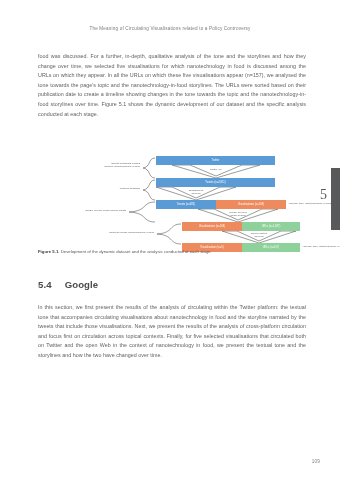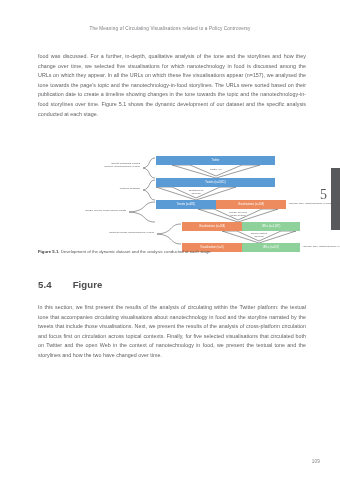--- a/index.html
+++ b/index.html
@@ -137,21 +137,21 @@
   
   .section-heading {
     position: absolute;
     left: 38px;
     top: 279px;
     font-size: 9.6px;
     font-weight: bold;
     color: #4a4b4d;
     letter-spacing: 0.1px;
   }
-  .section-heading .num { margin-right: 21px; }
+  .section-heading .num { margin-right: 13px; }
 
   
   .content-2 {
     position: absolute;
     left: 38px;
     top: 303px;
     width: 268px;
   }
 
   
@@ -290,20 +290,20 @@
     </div>
 
   </div>
 </div>
 
 <div class="fig-caption">
   <b>Figure 5.1.</b><span> Development of the dynamic dataset and the analysis conducted at each stage</span>
 </div>
 
 <div class="section-heading">
-  <span class="num">5.4</span><span>Figure</span>
+  <span class="num">5.4</span><span>Google</span>
 </div>
 
 <div class="content-2">
   <p class="body">In this section, we first present the results of the analysis of circulating within the Twitter platform: the textual tone that accompanies circulating visualisations about nanotechnology in food and the storyline narrated by the tweets that include those visualisations. Next, we present the results of the analysis of cross-platform circulation and focus first on circulation across topical contexts. Finally, for five selected visualisations that circulated both on Twitter and the open Web in the context of nanotechnology in food, we present the textual tone and the storylines and how the two have changed over time.</p>
 </div>
 
 <div class="folio">109</div>
 
 </body></html>

